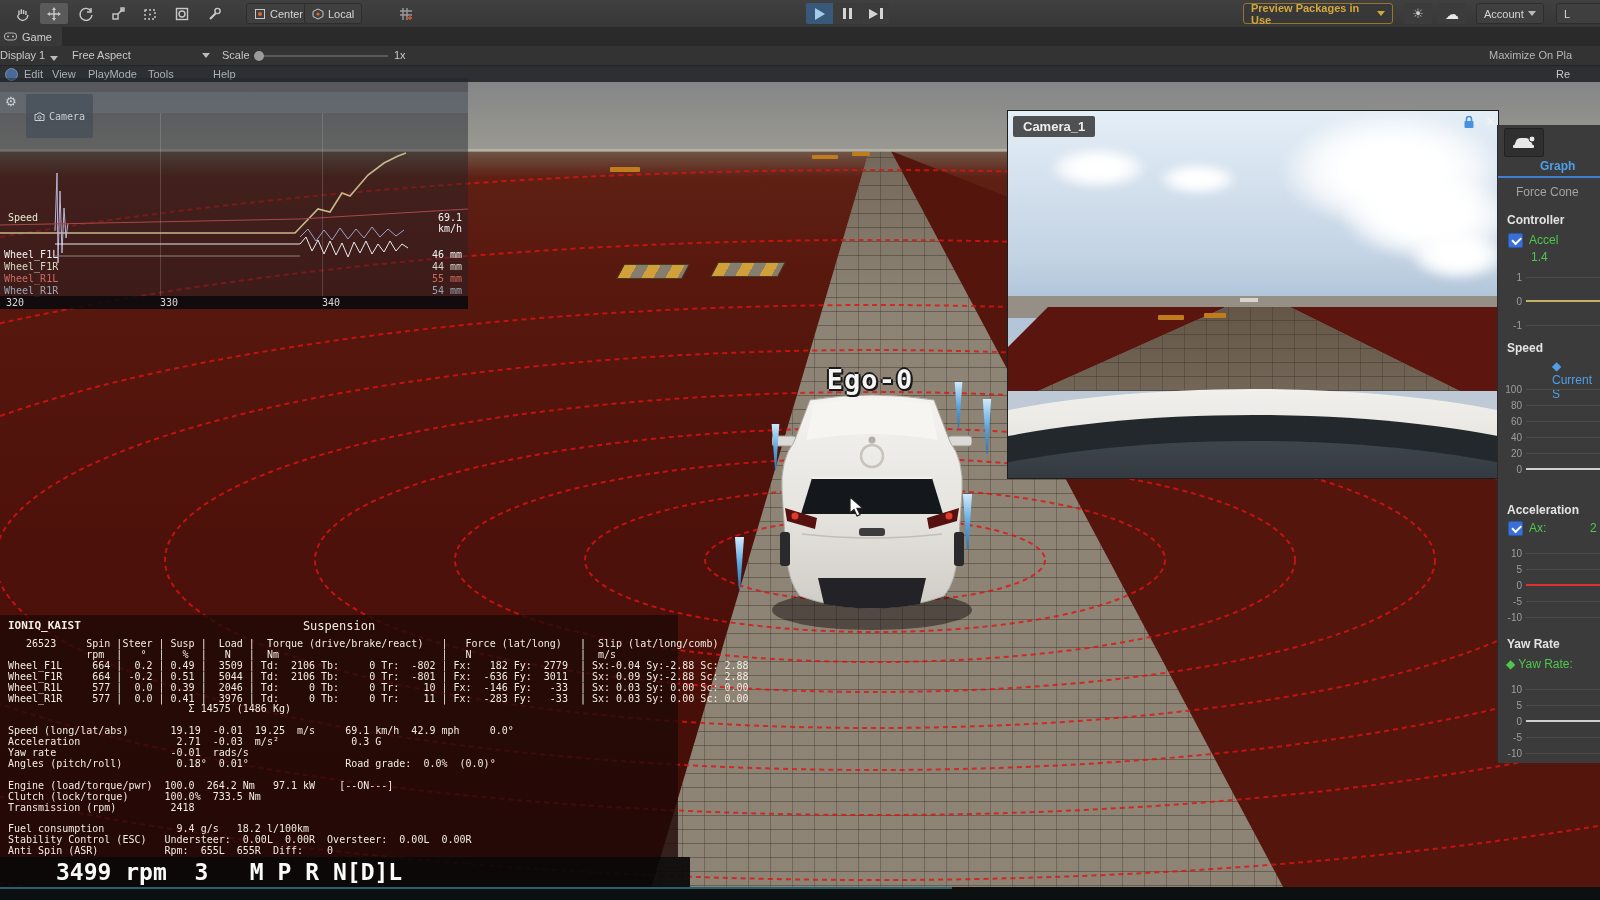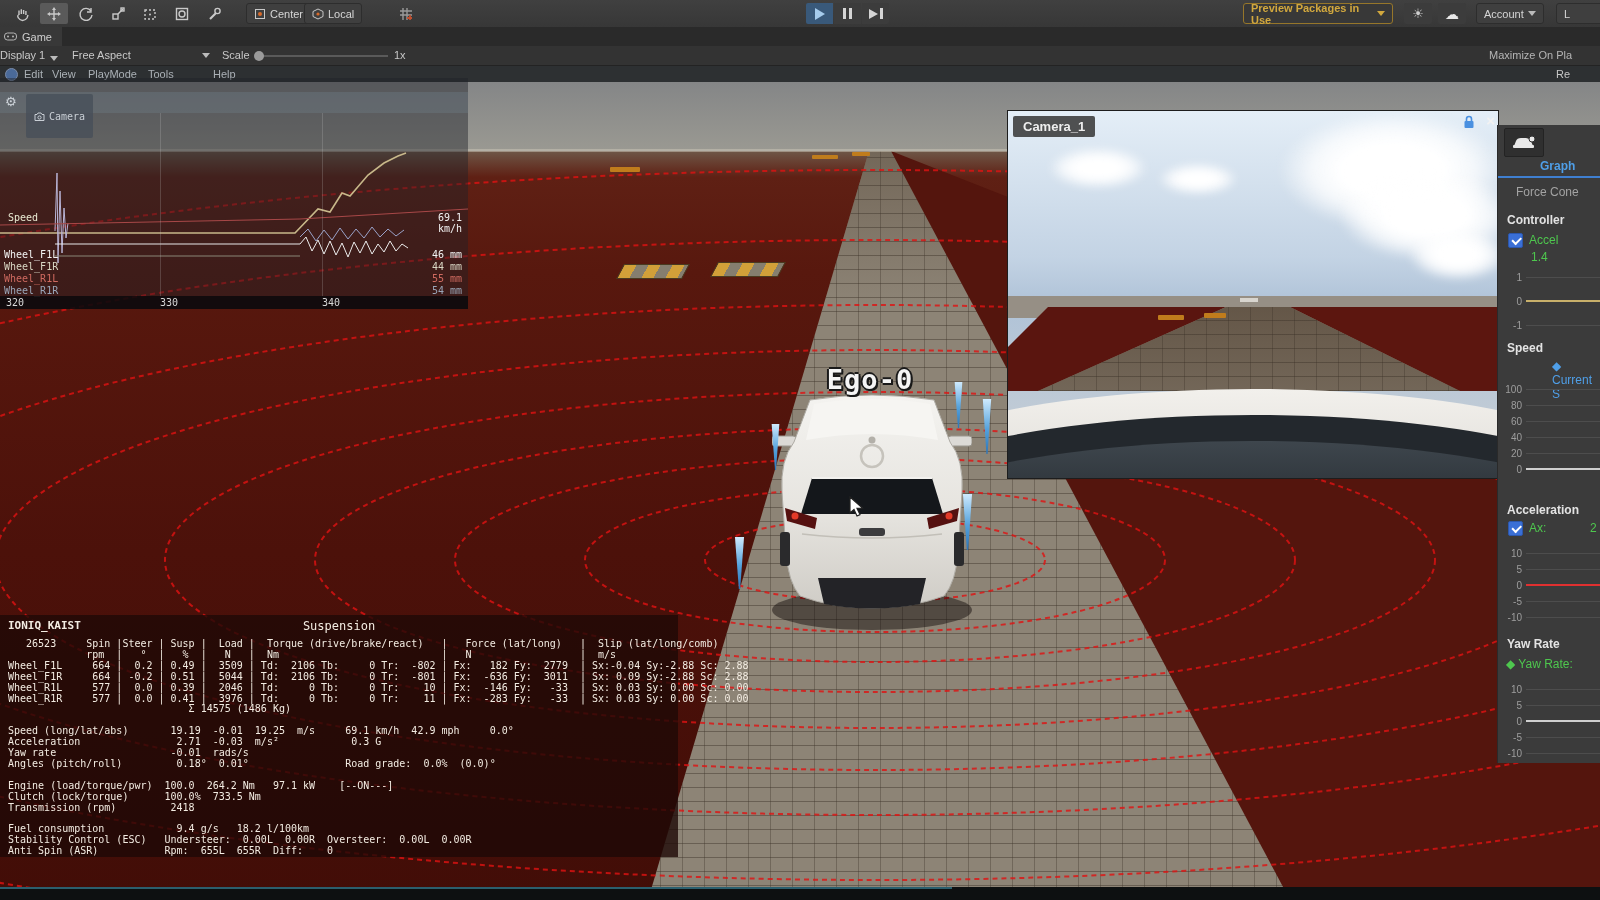--- a/index.html
+++ b/index.html
@@ -488,20 +488,23 @@
         </div>
     </div>
   </div>
 
   <div id="telem" class="abs">
     <span class="hdr" style="left:8px;font-size:11px;font-weight:bold;">IONIQ_KAIST</span>
     <span class="hdr" style="left:0;width:678px;text-align:center;font-size:12px;">Suspension</span>
     <div id="tm-lines"><div>   26523     Spin |Steer | Susp |  Load |  Torque (drive/brake/react)   |   Force (lat/long)   |  Slip (lat/long/comb)</div><div>             rpm  |   °  |   %  |   N   |  Nm                           |   N                  |  m/s</div><div>Wheel_F1L     664 |  0.2 | 0.49 |  3509 | Td:  2106 Tb:     0 Tr:  -802 | Fx:   182 Fy:  2779  | Sx:-0.04 Sy:-2.88 Sc: 2.88</div><div>Wheel_F1R     664 | -0.2 | 0.51 |  5044 | Td:  2106 Tb:     0 Tr:  -801 | Fx:  -636 Fy:  3011  | Sx: 0.09 Sy:-2.88 Sc: 2.88</div><div>Wheel_R1L     577 |  0.0 | 0.39 |  2046 | Td:     0 Tb:     0 Tr:    10 | Fx:  -146 Fy:   -33  | Sx: 0.03 Sy: 0.00 Sc: 0.00</div><div>Wheel_R1R     577 |  0.0 | 0.41 |  3976 | Td:     0 Tb:     0 Tr:    11 | Fx:  -283 Fy:   -33  | Sx: 0.03 Sy: 0.00 Sc: 0.00</div><div>                              Σ 14575 (1486 Kg)</div><div></div><div>Speed (long/lat/abs)       19.19  -0.01  19.25  m/s     69.1 km/h  42.9 mph     0.0°</div><div>Acceleration                2.71  -0.03  m/s²            0.3 G</div><div>Yaw rate                   -0.01  rads/s</div><div>Angles (pitch/roll)         0.18°  0.01°                Road grade:  0.0%  (0.0)°</div><div></div><div>Engine (load/torque/pwr)  100.0  264.2 Nm   97.1 kW    [--ON---]</div><div>Clutch (lock/torque)      100.0%  733.5 Nm</div><div>Transmission (rpm)         2418</div><div></div><div>Fuel consumption            9.4 g/s   18.2 l/100km</div><div>Stability Control (ESC)   Understeer:  0.00L  0.00R  Oversteer:  0.00L  0.00R</div><div>Anti Spin (ASR)           Rpm:  655L  655R  Diff:    0</div></div>
   </div>
 
+  <div id="statusband" class="abs">
+    <span id="statustext" class="mono">3499 rpm  3   M P R N[D]L</span>
+  </div>
   <div id="bottombar" class="abs">
       <i></i>
     </div>
 
   <svg id="cursor" class="abs" width="18" height="22" viewBox="0 0 18 22">
     <path d="M2,1 L2,17 L6,13.5 L9,20 L12,18.6 L9,12.4 L14.5,12 Z" fill="#ffffff" stroke="#222" stroke-width="1.2"></path>
   </svg>
 
 </div>
 

